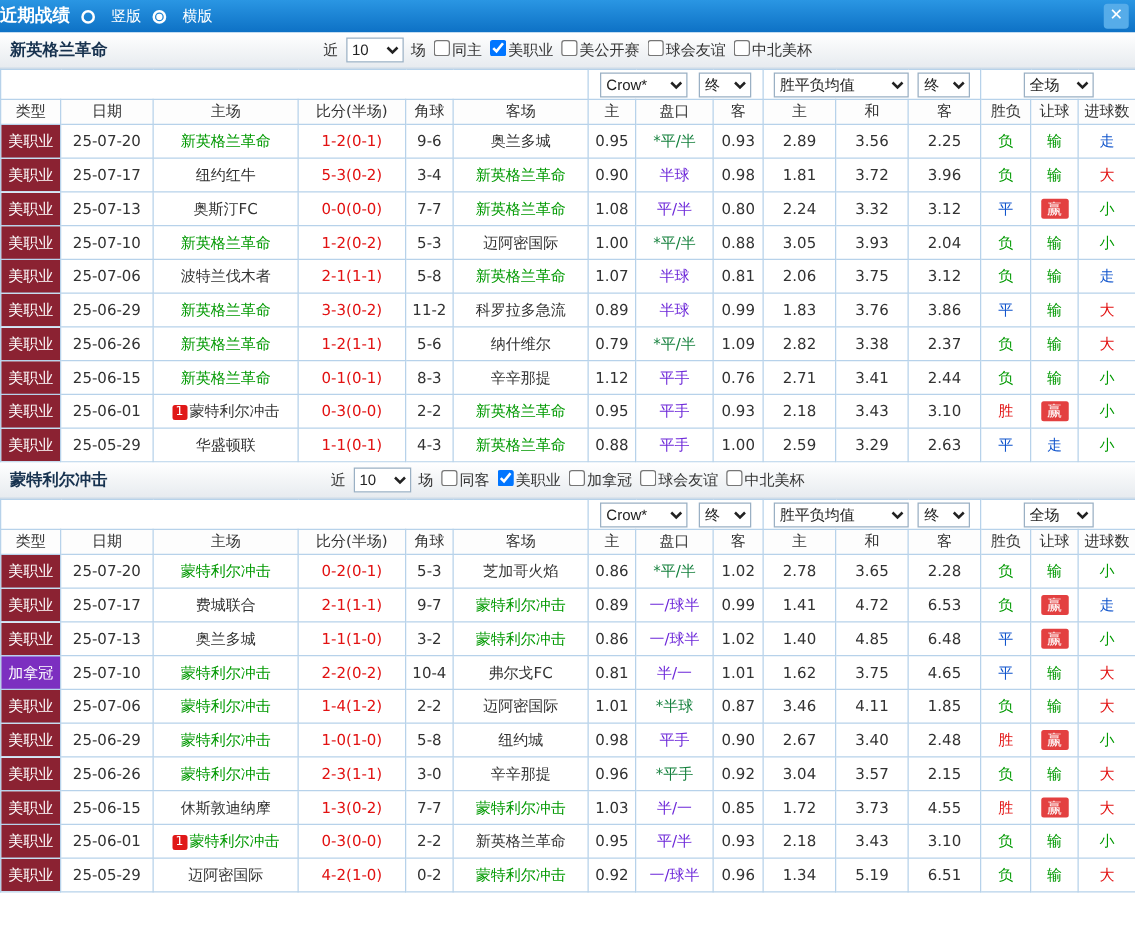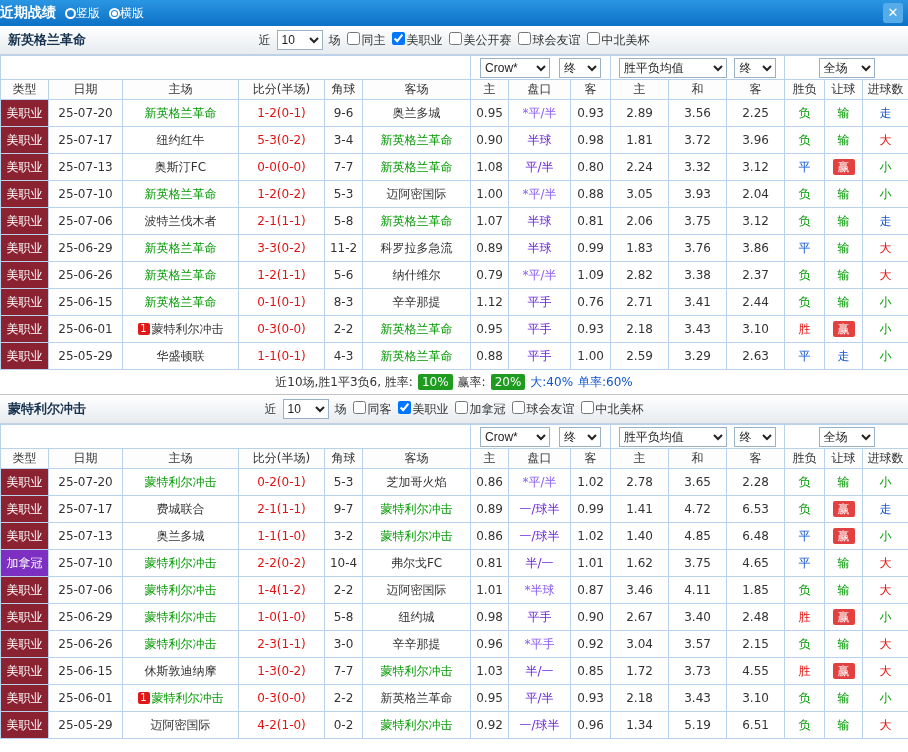--- a/index.html
+++ b/index.html
@@ -3,21 +3,21 @@
 <meta charset="utf-8">
 <style>
   *{margin:0;padding:0;box-sizing:border-box}
   html,body{width:908px;height:752px;overflow:hidden;background:#fff;
     font-family:"DejaVu Sans","Liberation Sans",sans-serif;font-size:12px;color:#333}
 
   
   .titlebar{height:26px;background:linear-gradient(#2a96e3,#0d71c5);display:flex;align-items:center;position:relative;color:#fff}
   .title-group{flex:1;display:flex;justify-content:flex-start;align-items:center;gap:9px}
   .title{font-weight:bold;font-size:14px}
-  .vradio{display:flex;align-items:center;gap:0;font-size:12px;cursor:pointer;color:#fff}
+  .vradio{display:flex;align-items:center;gap:13px;font-size:12px;cursor:pointer;color:#fff}
   .radio{width:11px;height:11px;border:2px solid #fff;border-radius:50%;display:inline-block;position:relative;background:transparent}
   .radio.sel::after{content:"";position:absolute;left:1px;top:1px;width:5px;height:5px;background:#fff;border-radius:50%}
   .close{position:absolute;right:5px;top:3px;width:20px;height:20px;background:#56ace9;color:#fff;
     text-align:center;line-height:20px;border-radius:3px;font-weight:bold;cursor:pointer;font-size:13px}
 
   
   .teambar{height:29px;background:linear-gradient(#ffffff,#e7ebef);border-bottom:1px solid #c2d2e2;
     display:flex;justify-content:center;align-items:center;position:relative}
   .team-name{position:absolute;left:8px;font-weight:bold;font-size:13px;color:#17324f}
   .filters{display:flex;align-items:center;gap:6px;color:#333}
@@ -39,21 +39,21 @@
   .hrow th{height:20px;font-weight:normal;color:#333;background:#fdfdfd;font-size:12px}
   tbody td{height:27px;font-size:12px}
 
   td.lg{color:#fff}
   .lg-red{background:#8b2232}
   .lg-purple{background:#7c2fc0}
   .tm-green{color:#009900}
   .tm-dark{color:#333}
   .sc{color:#e21212}
   .dt,.co,.num{color:#333}
-  .hcp-star{color:#8b5cf6}
+  .hcp-star{color:#15803d}
   .hcp-plain{color:#6d28d9}
   .mk-r{color:#e21212}
   .mk-g{color:#009900}
   .mk-b{color:#1155cc}
   .mk-rb span{background:#e34040;color:#fff;padding:1px 5px;border-radius:2px}
   .badge1{display:inline-block;background:#e01818;color:#fff;font-size:10px;width:12px;height:12px;
     line-height:12px;border-radius:2px;margin-right:2px;vertical-align:1px}
 
   
   .summary{height:25px;display:flex;align-items:center;justify-content:center;gap:5px;
@@ -334,28 +334,20 @@
           <td class="num"><span>2.59</span></td>
           <td class="num"><span>3.29</span></td>
           <td class="num"><span>2.63</span></td>
           <td class="mark mk-b"><span>平</span></td>
           <td class="mark mk-b"><span>走</span></td>
           <td class="mark mk-g"><span>小</span></td>
         </tr>
       </tbody>
   </table>
 
-  <div class="summary">
-      <span class="sum-plain">近10场,胜1平3负6, 胜率:</span>
-      <span class="sum-green-badge">10%</span>
-      <span class="sum-plain">赢率:</span>
-      <span class="sum-green-badge">20%</span>
-      <span class="sum-blue">大:40%</span>
-      <span class="sum-blue">单率:60%</span>
-    </div>
 </div>
 
 <div>
   <div class="teambar">
     <span class="team-name">蒙特利尔冲击</span>
     <div class="filters">
         <span>近</span>
         <select class="sel-count"><option>10</option></select>
         <span>场</span>
         <label class="ckl">

